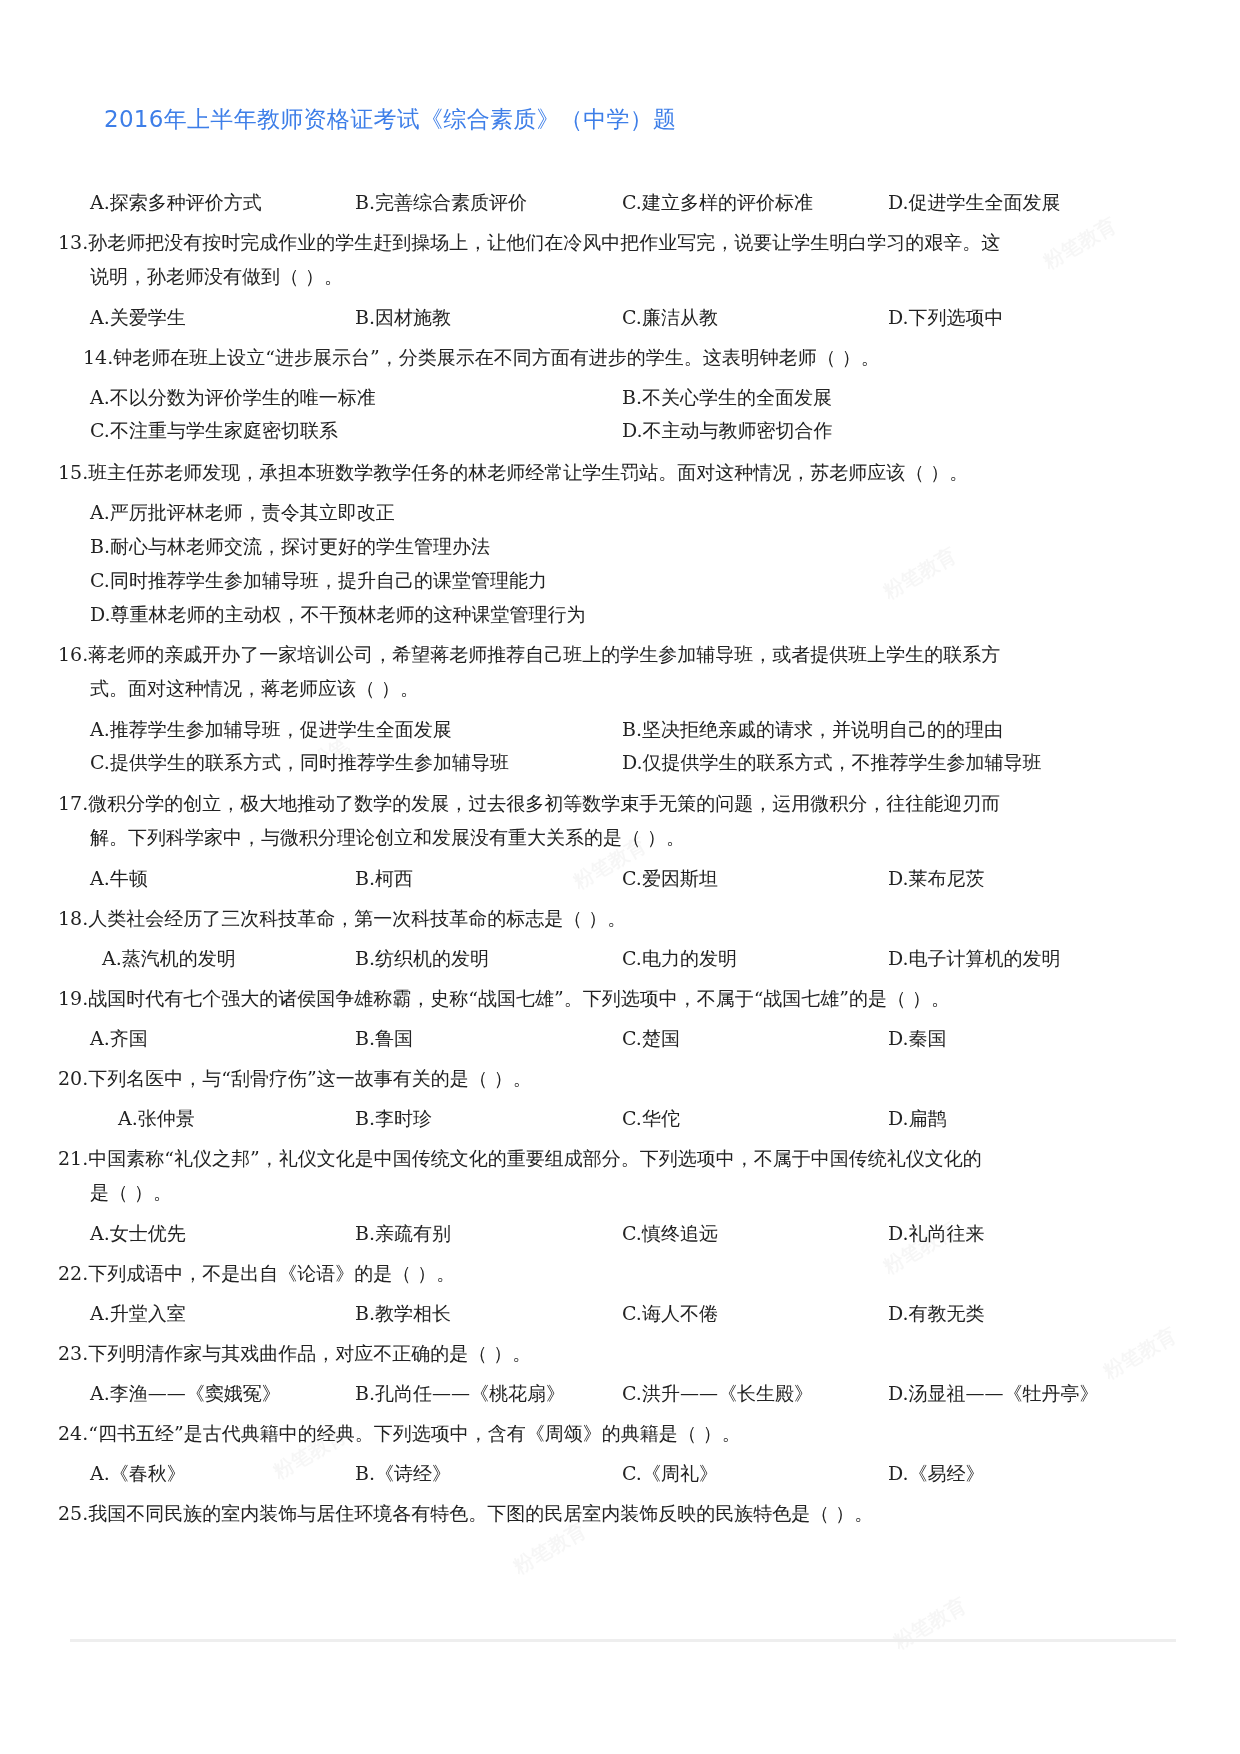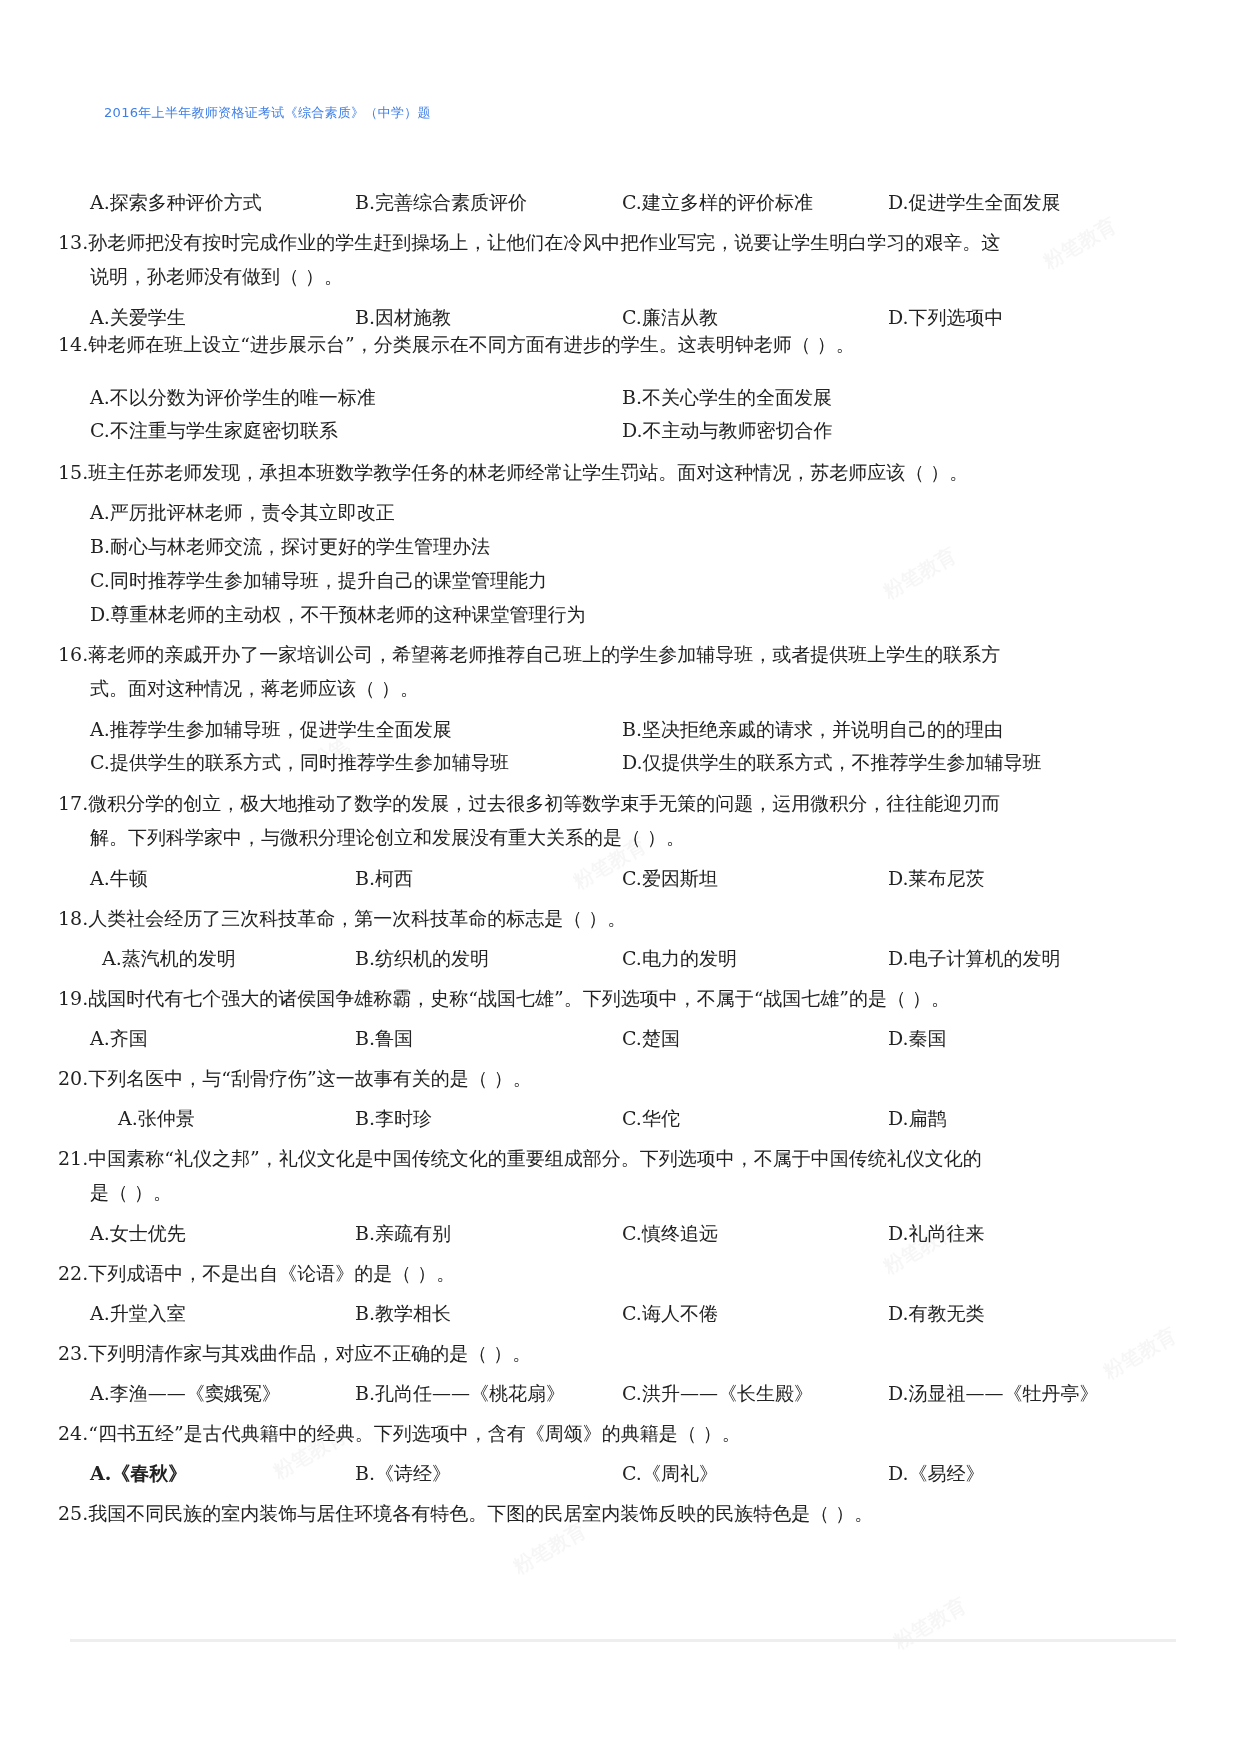--- a/index.html
+++ b/index.html
@@ -1,19 +1,19 @@
 <!DOCTYPE html>
 <html><head>
 <meta charset="utf-8">
 <style>
   html, body { margin: 0; padding: 0; background: #ffffff; }
   body { width: 1240px; height: 1754px; position: relative; overflow: hidden;
          font-family: "DejaVu Serif", "Liberation Serif", serif; color: #222; }
   .page-title { position: absolute; left: 104px; top: 104px; font-family: "DejaVu Sans", "Liberation Sans", sans-serif;
-                font-size: 13px; color: #3d7ee8; letter-spacing: 0.3px; white-space: nowrap; }
+                font-size: 23px; color: #3d7ee8; letter-spacing: 0.3px; white-space: nowrap; }
   .line { position: absolute; font-size: 19px; line-height: 24px; white-space: nowrap; }
   .qline { left: 58px; }
   .qcont { left: 90px; }
   .opt { font-size: 19px; }
   .footer-rule { position: absolute; left: 70px; top: 1639px; width: 1106px; height: 3px; background: #eeeeee; }
   .watermark { position: absolute; color: rgba(0,0,0,0.035); font-size: 20px; font-weight: bold;
                transform: rotate(-30deg); font-family: "DejaVu Sans", sans-serif; white-space: nowrap; }
 </style>
 </head>
 <body>
@@ -30,21 +30,21 @@
 <div>
   <div class="line qline" style="top:230px;">13.孙老师把没有按时完成作业的学生赶到操场上，让他们在冷风中把作业写完，说要让学生明白学习的艰辛。这</div>
   <div class="line qcont" style="top:264px;">说明，孙老师没有做到（  ）。</div>
   <div class="line opt" style="left:90px; top:305px;">A.关爱学生</div>
   <div class="line opt" style="left:355px; top:305px;">B.因材施教</div>
   <div class="line opt" style="left:622px; top:305px;">C.廉洁从教</div>
   <div class="line opt" style="left:888px; top:305px;">D.下列选项中</div>
 </div>
 
 <div>
-  <div class="line qline" style="top:332px;">14.钟老师在班上设立“进步展示台”，分类展示在不同方面有进步的学生。这表明钟老师（  ）。</div>
+  <div class="line qline" style="top:345px;margin-left:25px;">14.钟老师在班上设立“进步展示台”，分类展示在不同方面有进步的学生。这表明钟老师（  ）。</div>
   <div class="line opt" style="left:90px; top:385px;">A.不以分数为评价学生的唯一标准</div>
   <div class="line opt" style="left:622px; top:385px;">B.不关心学生的全面发展</div>
   <div class="line opt" style="left:90px; top:418px;">C.不注重与学生家庭密切联系</div>
   <div class="line opt" style="left:622px; top:418px;">D.不主动与教师密切合作</div>
 </div>
 
 <div>
   <div class="line qline" style="top:460px;">15.班主任苏老师发现，承担本班数学教学任务的林老师经常让学生罚站。面对这种情况，苏老师应该（  ）。</div>
   <div class="line opt" style="left:90px; top:500px;">A.严厉批评林老师，责令其立即改正</div>
   <div class="line opt" style="left:90px; top:534px;">B.耐心与林老师交流，探讨更好的学生管理办法</div>
@@ -114,21 +114,21 @@
 <div>
   <div class="line qline" style="top:1341px;">23.下列明清作家与其戏曲作品，对应不正确的是（  ）。</div>
   <div class="line opt" style="left:90px; top:1381px;">A.李渔——《窦娥冤》</div>
   <div class="line opt" style="left:355px; top:1381px;">B.孔尚任——《桃花扇》</div>
   <div class="line opt" style="left:622px; top:1381px;">C.洪升——《长生殿》</div>
   <div class="line opt" style="left:888px; top:1381px;">D.汤显祖——《牡丹亭》</div>
 </div>
 
 <div>
   <div class="line qline" style="top:1421px;">24.“四书五经”是古代典籍中的经典。下列选项中，含有《周颂》的典籍是（  ）。</div>
-  <div class="line opt" style="left:90px; top:1461px;font-weight:bold;">A.《春秋》</div>
+  <div class="line opt" style="left:90px; top:1461px;">A.《春秋》</div>
   <div class="line opt" style="left:355px; top:1461px;">B.《诗经》</div>
   <div class="line opt" style="left:622px; top:1461px;">C.《周礼》</div>
   <div class="line opt" style="left:888px; top:1461px;">D.《易经》</div>
 </div>
 
 <div>
   <div class="line qline" style="top:1501px;">25.我国不同民族的室内装饰与居住环境各有特色。下图的民居室内装饰反映的民族特色是（  ）。</div>
 </div>
 
 <div class="watermark" style="left:1040px; top:230px;">粉笔教育</div>

